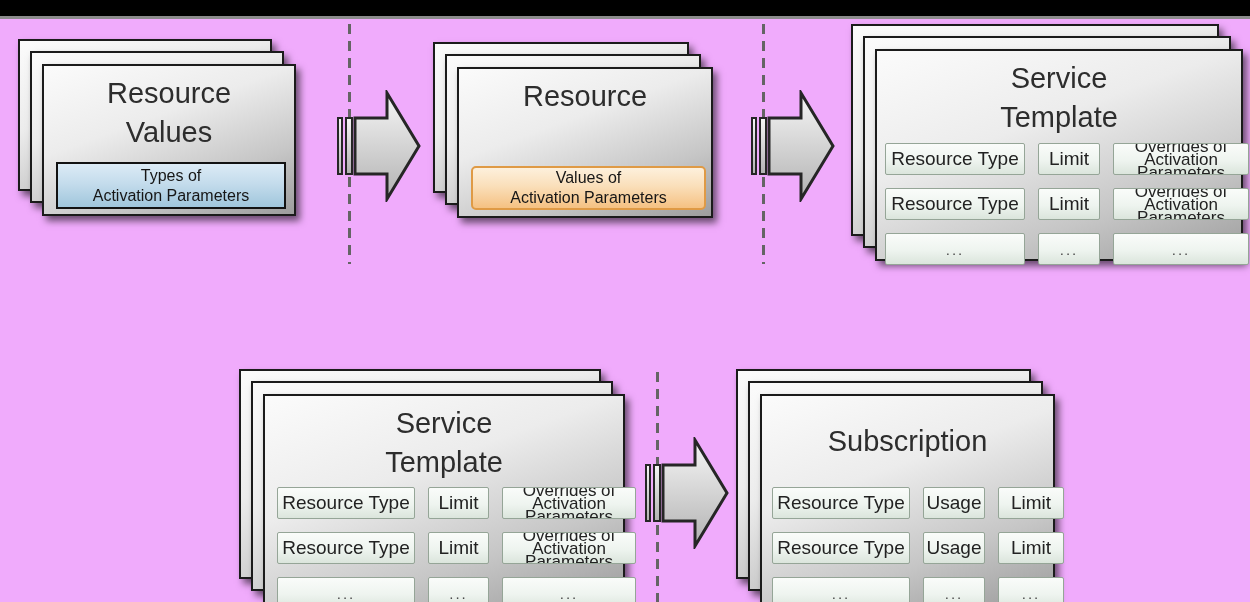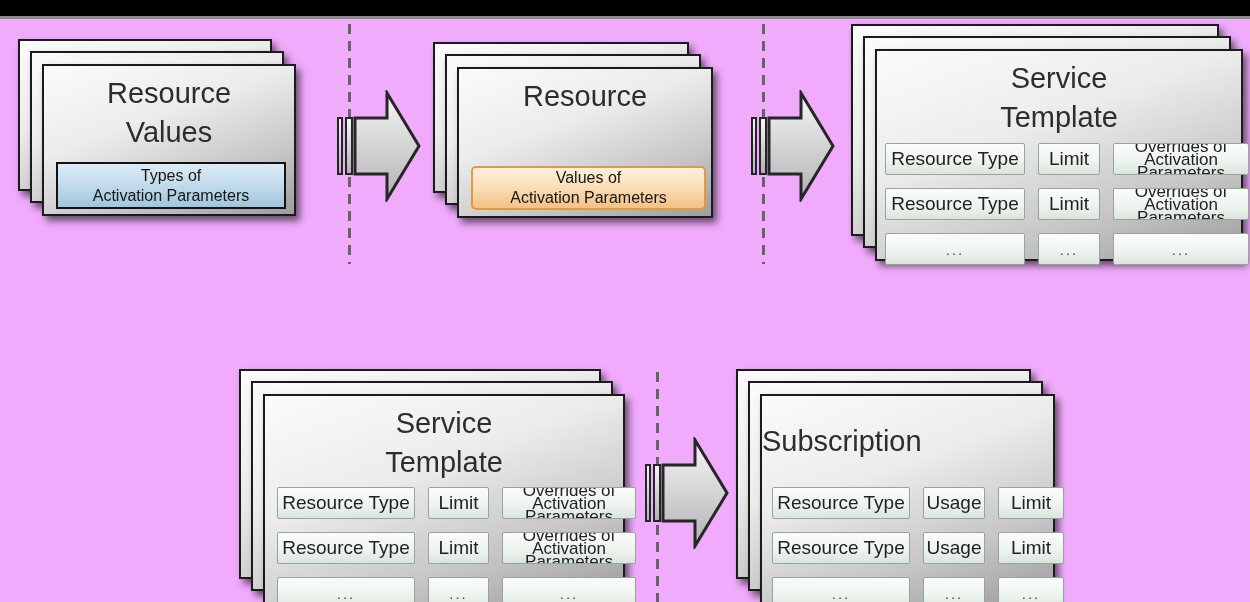--- a/index.html
+++ b/index.html
@@ -31,21 +31,21 @@
   .card.front{left:24px;top:25px;}
 
   .card-title{
     position:absolute;left:0;top:8px;width:100%;
     text-align:center;
     font-size:29px;line-height:39px;
     color:#2d2d2d;
   }
   .title-center{
     position:absolute;left:0;top:0;width:100%;
-    display:flex;align-items:center;justify-content:flex-start;
+    display:flex;align-items:center;justify-content:center;
     font-size:29px;color:#2d2d2d;
   }
 
   .param-box{
     position:absolute;
     box-sizing:border-box;
     display:flex;flex-direction:column;align-items:center;justify-content:center;
     text-align:center;
     font-size:16px;line-height:20px;color:#161616;
   }

